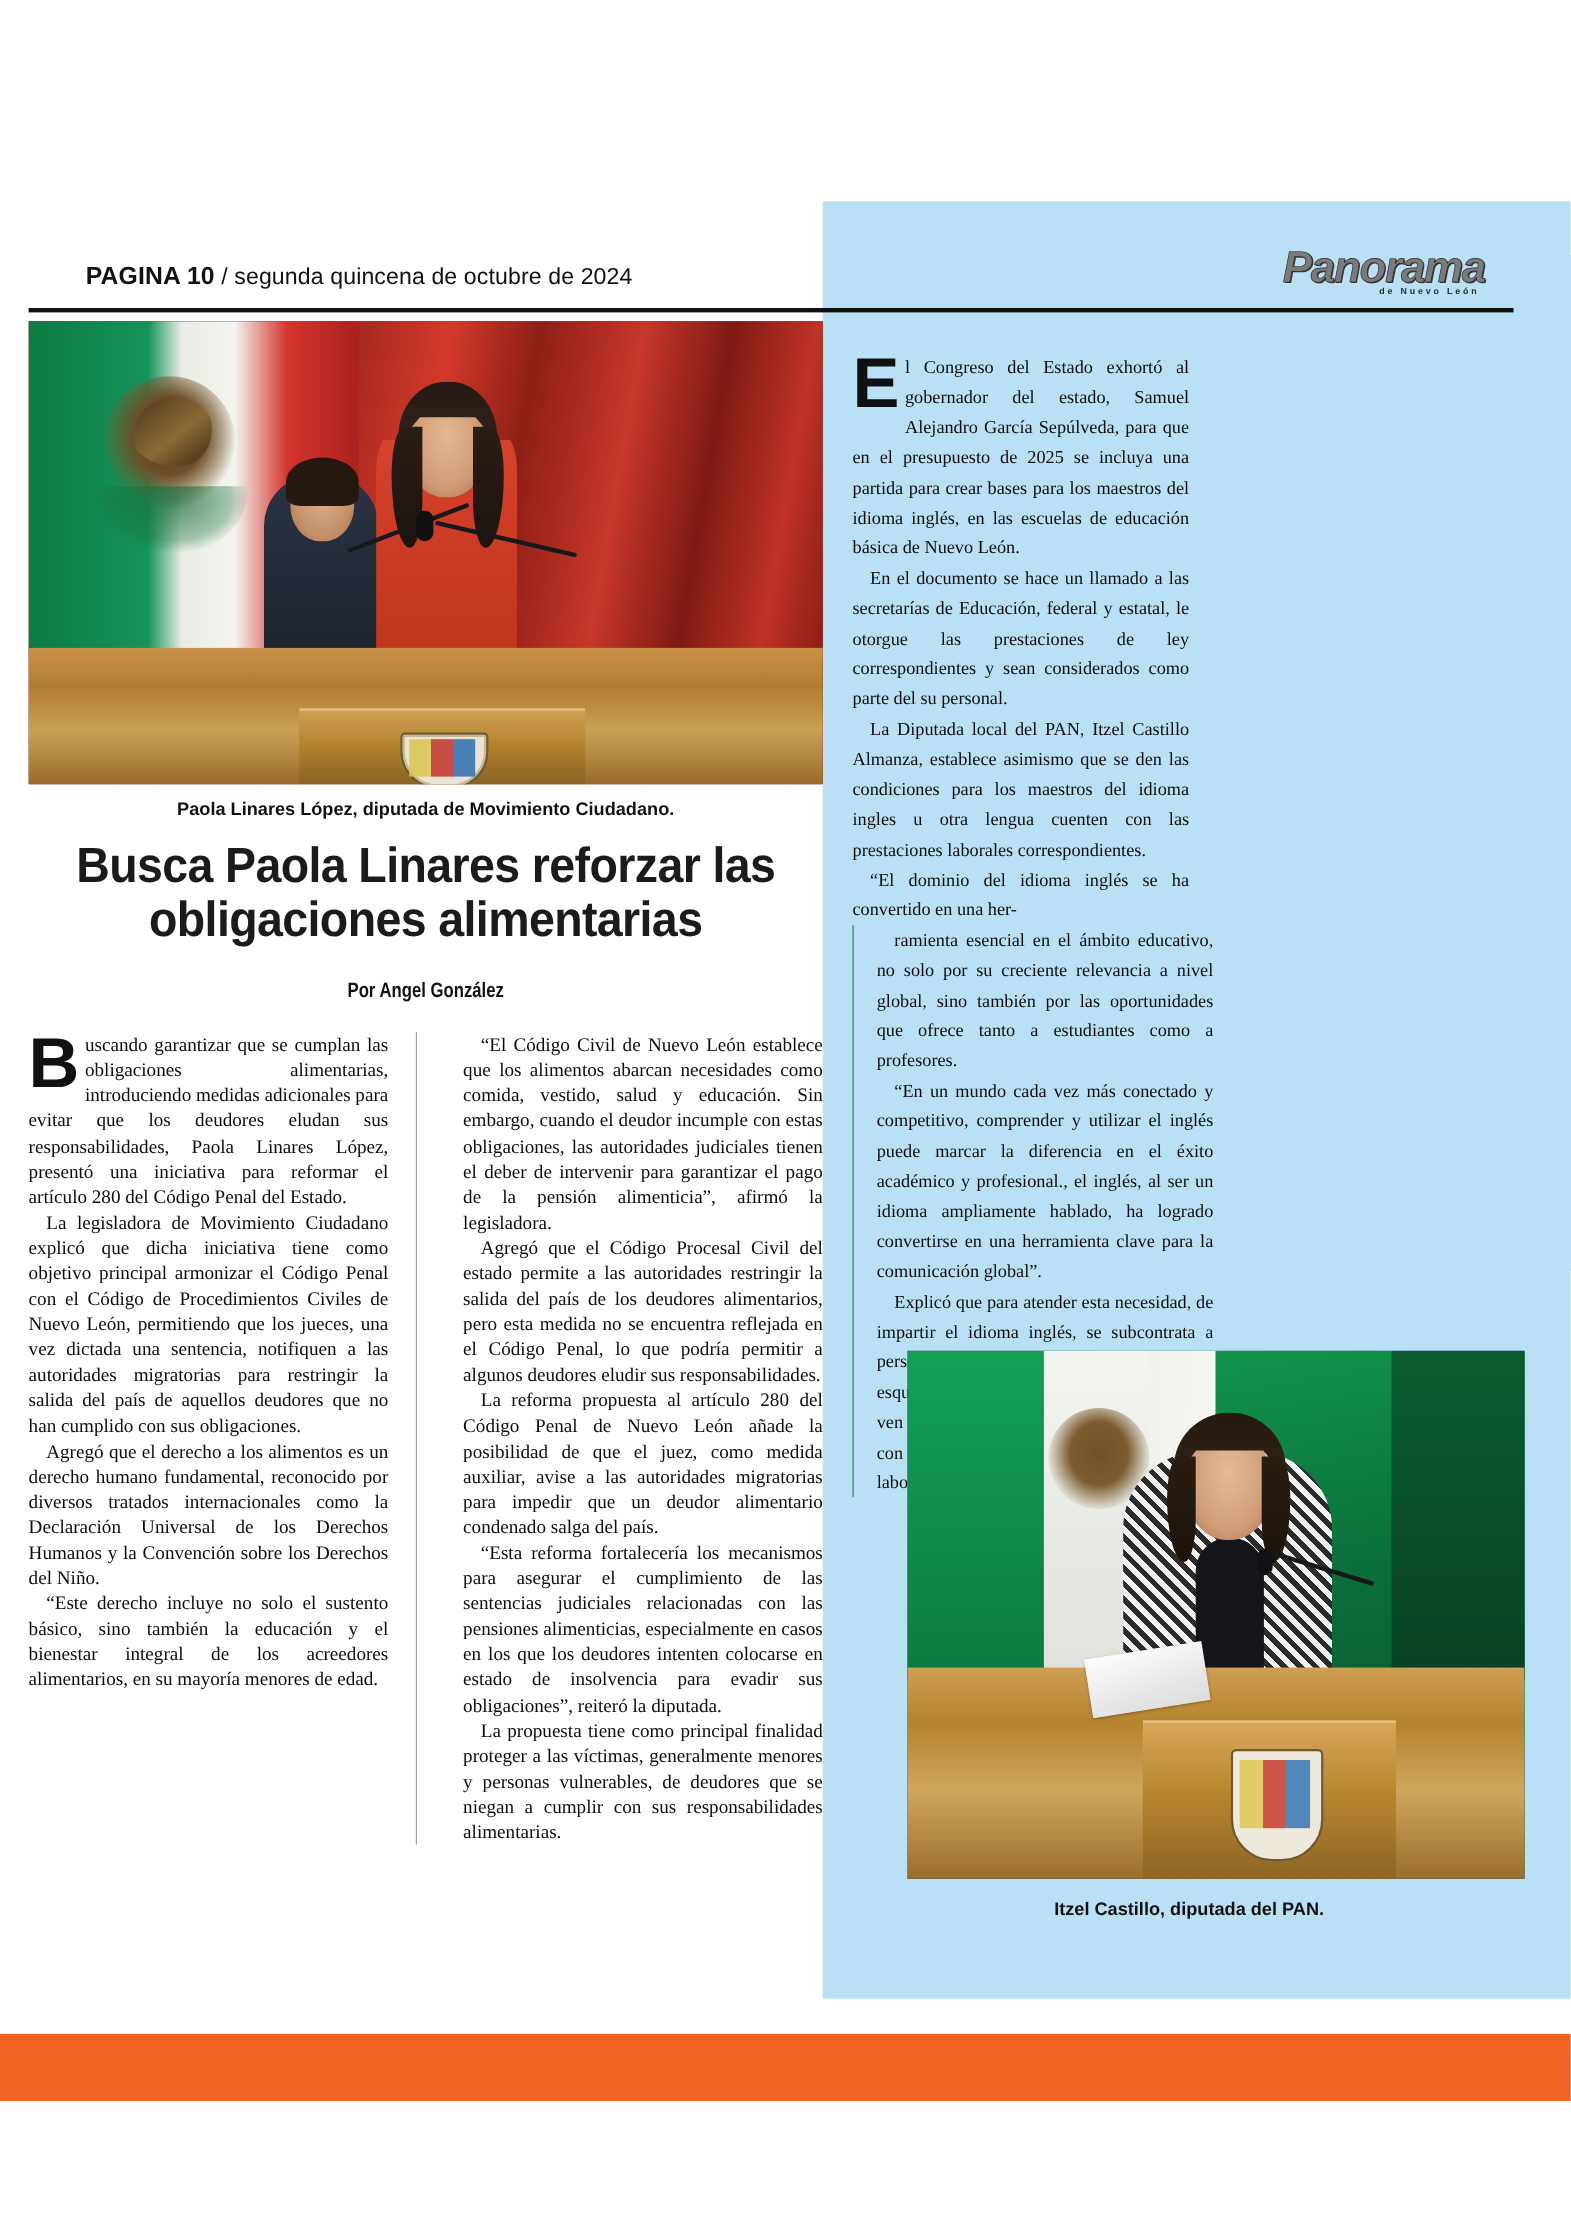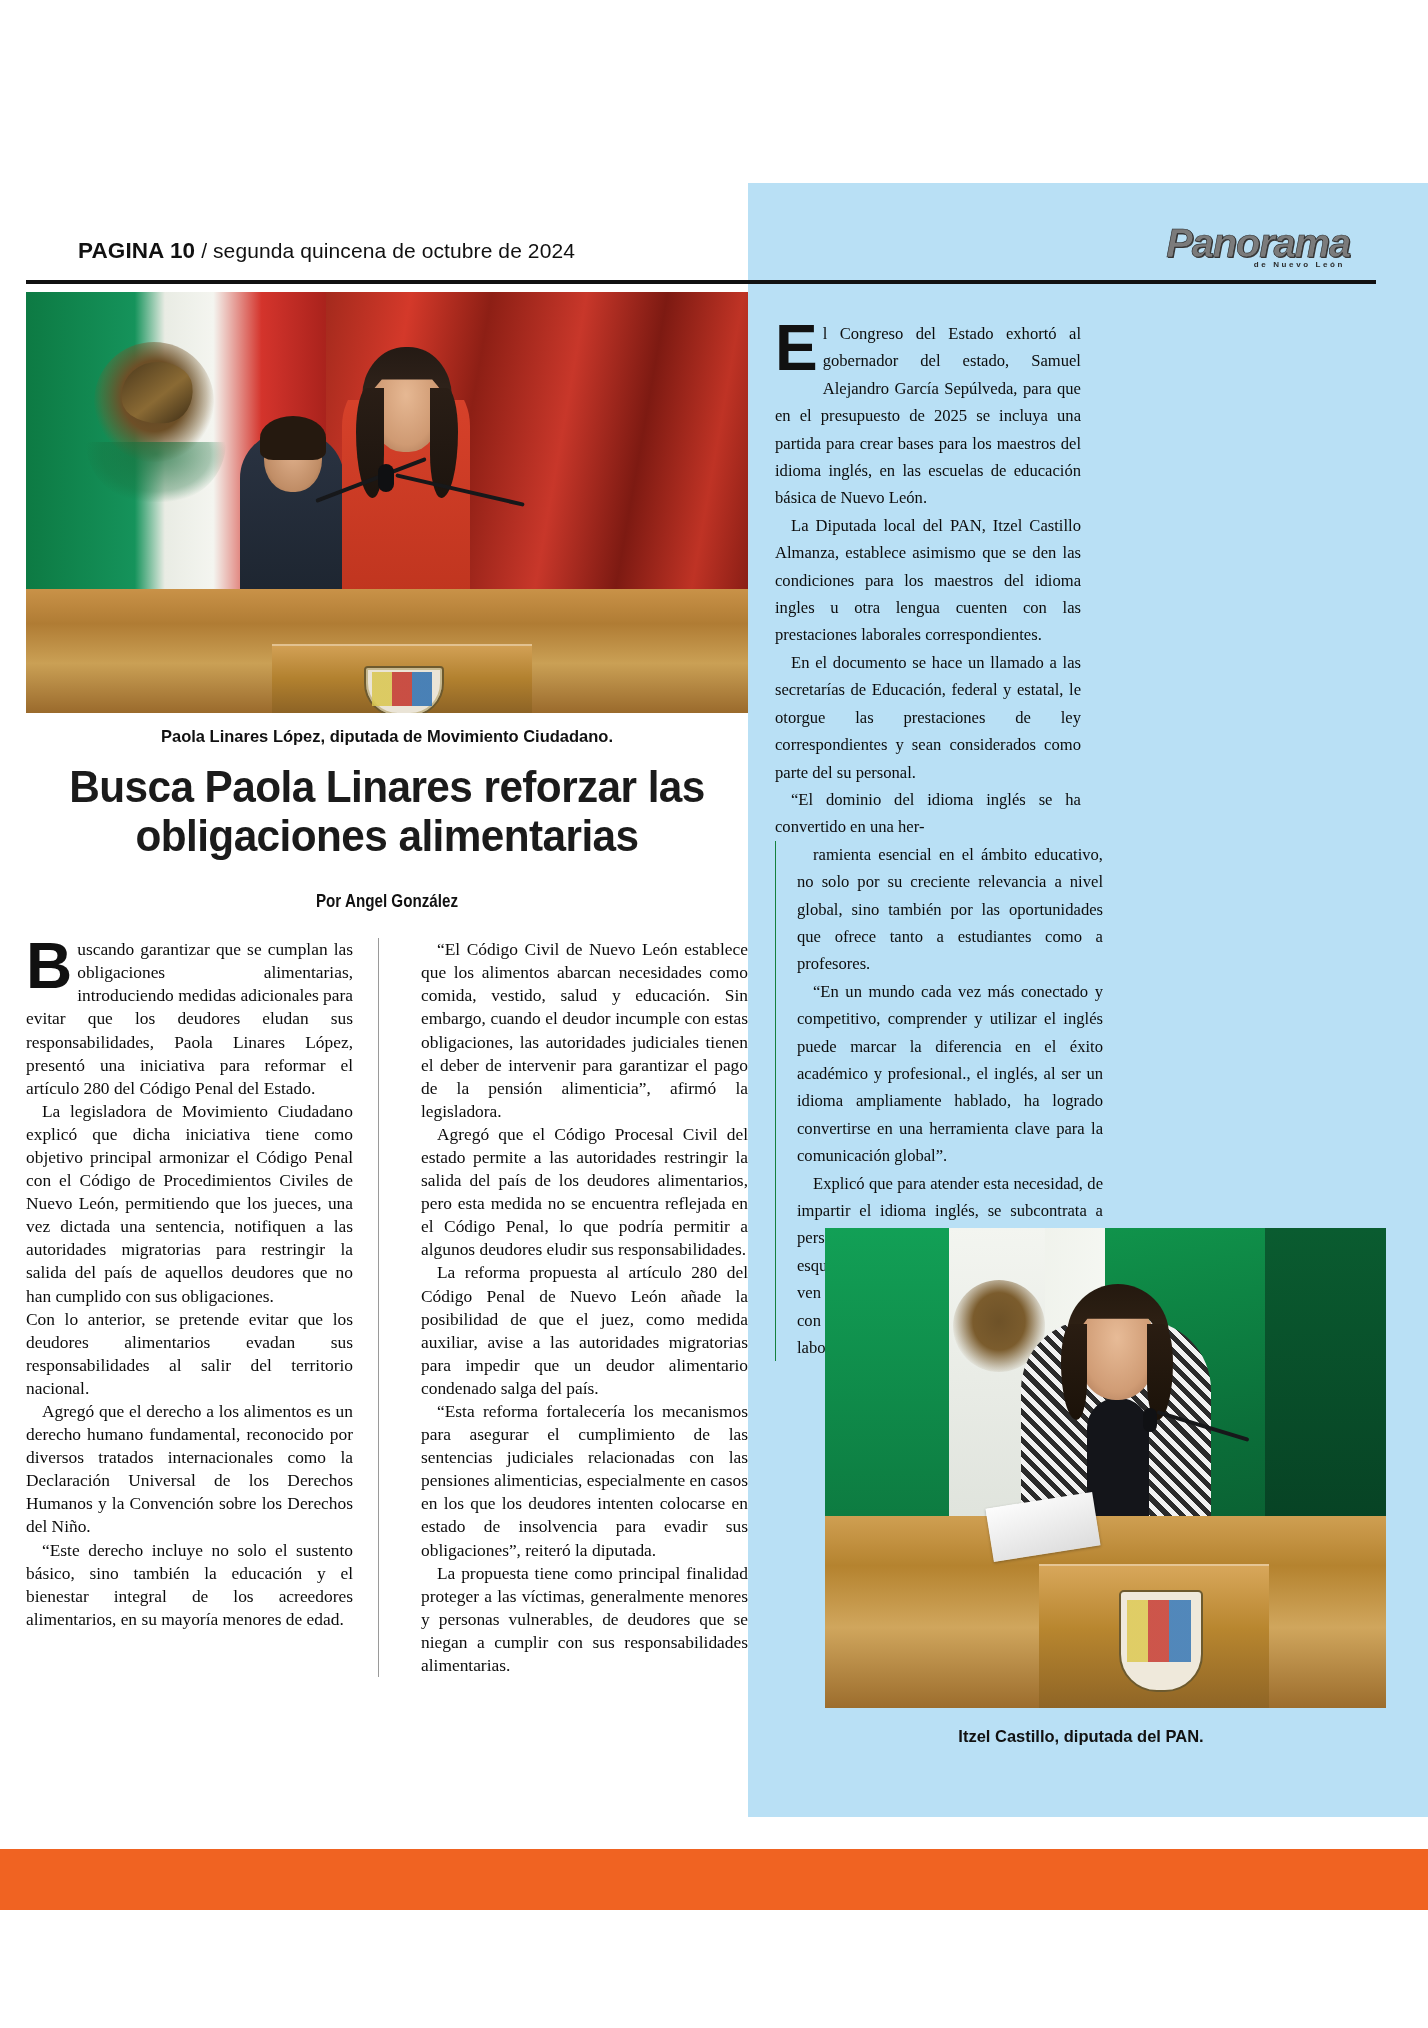--- a/index.html
+++ b/index.html
@@ -493,41 +493,40 @@
     <div id="caption-left">Paola Linares López, diputada de Movimiento Ciudadano.</div>
 
     <h1 id="headline-left">Busca Paola Linares reforzar las obligaciones alimentarias</h1>
 
     <div id="byline">Por Angel González</div>
 
     <div id="left-body">
       <div class="lbcol first">
         <p class="dropcap">Buscando garantizar que se cumplan las obligaciones alimentarias, introduciendo medidas adicionales para evitar que los deudores eludan sus responsabilidades, Paola Linares López, presentó una iniciativa para reformar el artículo 280 del Código Penal del Estado.</p>
         <p>La legisladora de Movimiento Ciudadano explicó que dicha iniciativa tiene como objetivo principal armonizar el Código Penal con el Código de Procedimientos Civiles de Nuevo León, permitiendo que los jueces, una vez dictada una sentencia, notifiquen a las autoridades migratorias para restringir la salida del país de aquellos deudores que no han cumplido con sus obligaciones.</p>
-        <p class="noind">Con lo anterior, se pretende evitar que los deudores alimentarios evadan sus responsabilidades al salir del territorio nacional.</p>
         <p>Agregó que el derecho a los alimentos es un derecho humano fundamental, reconocido por diversos tratados internacionales como la Declaración Universal de los Derechos Humanos y la Convención sobre los Derechos del Niño.</p>
         <p>“Este derecho incluye no solo el sustento básico, sino también la educación y el bienestar integral de los acreedores alimentarios, en su mayoría menores de edad.</p>
       </div>
       <div class="lbcol second">
         <p>“El Código Civil de Nuevo León establece que los alimentos abarcan necesidades como comida, vestido, salud y educación. Sin embargo, cuando el deudor incumple con estas obligaciones, las autoridades judiciales tienen el deber de intervenir para garantizar el pago de la pensión alimenticia”, afirmó la legisladora.</p>
         <p>Agregó que el Código Procesal Civil del estado permite a las autoridades restringir la salida del país de los deudores alimentarios, pero esta medida no se encuentra reflejada en el Código Penal, lo que podría permitir a algunos deudores eludir sus responsabilidades.</p>
         <p>La reforma propuesta al artículo 280 del Código Penal de Nuevo León añade la posibilidad de que el juez, como medida auxiliar, avise a las autoridades migratorias para impedir que un deudor alimentario condenado salga del país.</p>
         <p>“Esta reforma fortalecería los mecanismos para asegurar el cumplimiento de las sentencias judiciales relacionadas con las pensiones alimenticias, especialmente en casos en los que los deudores intenten colocarse en estado de insolvencia para evadir sus obligaciones”, reiteró la diputada.</p>
         <p>La propuesta tiene como principal finalidad proteger a las víctimas, generalmente menores y personas vulnerables, de deudores que se niegan a cumplir con sus responsabilidades alimentarias.</p>
       </div>
     </div>
   </div>
 
   <div id="right-col">
 
     <div id="right-body">
       <div class="rbcol first">
         <p class="dropcap">El Congreso del Estado exhortó al gobernador del estado, Samuel Alejandro García Sepúlveda, para que en el presupuesto de 2025 se incluya una partida para crear bases para los maestros del idioma inglés, en las escuelas de educación básica de Nuevo León.</p>
+        <p>En el documento se hace un llamado a las secretarías de Educación, federal y estatal, le otorgue las prestaciones de ley correspondientes y sean considerados como parte del su personal.</p>
         <p>La Diputada local del PAN, Itzel Castillo Almanza, establece asimismo que se den las condiciones para los maestros del idioma ingles u otra lengua cuenten con las prestaciones laborales correspondientes.</p>
-        <p>En el documento se hace un llamado a las secretarías de Educación, federal y estatal, le otorgue las prestaciones de ley correspondientes y sean considerados como parte del su personal.</p>
         <p>“El dominio del idioma inglés se ha convertido en una her-</p>
       </div>
       <div class="rbcol second">
         <p class="noind">ramienta esencial en el ámbito educativo, no solo por su creciente relevancia a nivel global, sino también por las oportunidades que ofrece tanto a estudiantes como a profesores.</p>
         <p>“En un mundo cada vez más conectado y competitivo, comprender y utilizar el inglés puede marcar la diferencia en el éxito académico y profesional., el inglés, al ser un idioma ampliamente hablado, ha logrado convertirse en una herramienta clave para la comunicación global”.</p>
         <p>Explicó que para atender esta necesidad, de impartir el idioma inglés, se subcontrata a personal externo especializado, mediante un esquema de contratos temporales con lo que ven disminuidas sus posibilidades a contar con un salario justo y carecen de prestaciones laborales.</p>
       </div>
     </div>
   </div>
 

